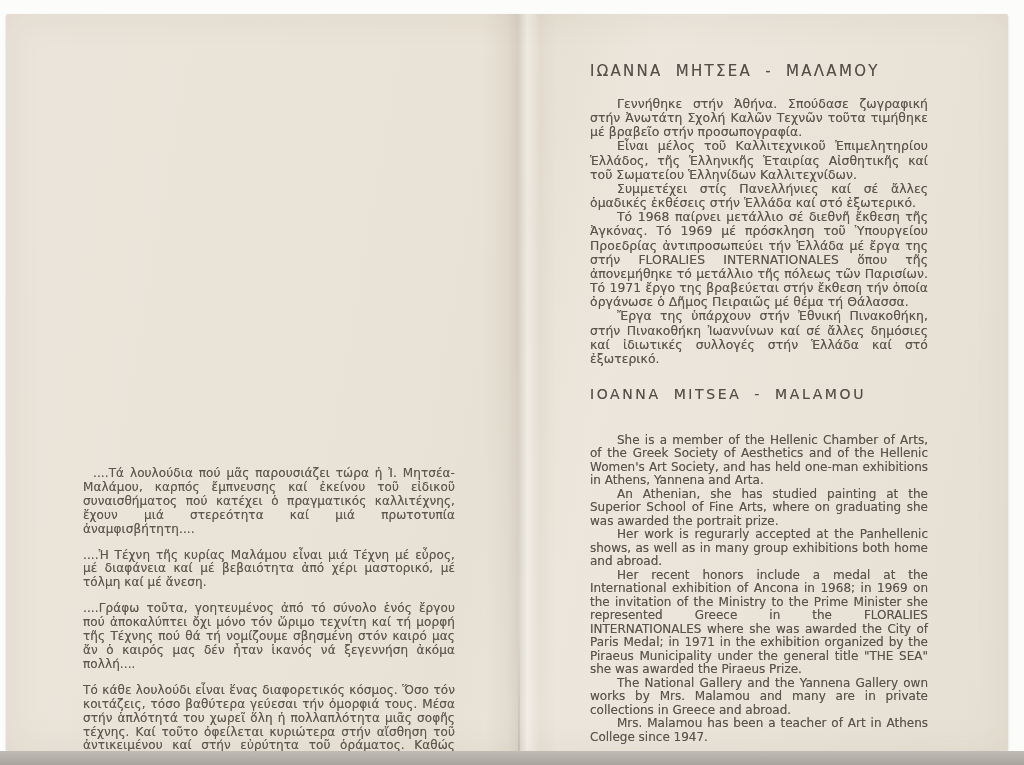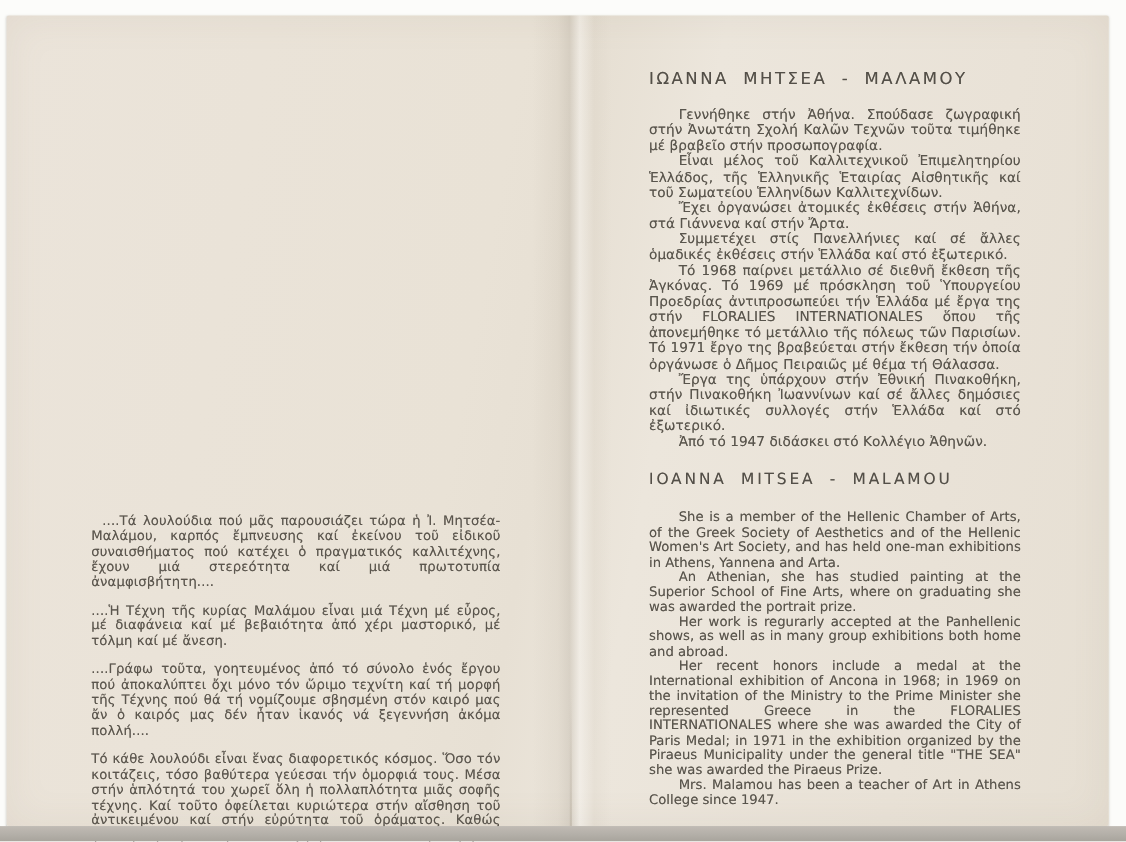--- a/index.html
+++ b/index.html
@@ -83,21 +83,21 @@
     font-size: 15px;
     letter-spacing: 2.3px;
     word-spacing: 6px;
     margin-bottom: 17px;
   }
   .title-english {
     font-size: 14px;
     letter-spacing: 2.6px;
     word-spacing: 6px;
     margin-top: 20px;
-    margin-bottom: 20px;
+    margin-bottom: 32px;
   }
   .bio-gk p {
     margin: 0;
     font-size: 12.4px;
     line-height: 14.15px;
     letter-spacing: 0.05px;
     text-align: justify;
     text-indent: 27px;
   }
   .bio-en p {
@@ -124,31 +124,30 @@
       <p>....Γράφω τοῦτα, γοητευμένος ἀπό τό σύνολο ἑνός ἔργου πού ἀποκαλύπτει ὄχι μόνο τόν ὥριμο τεχνίτη καί τή μορφή τῆς Τέχνης πού θά τή νομίζουμε σβησμένη στόν καιρό μας ἄν ὁ καιρός μας δέν ἦταν ἱκανός νά ξεγεννήση ἀκόμα πολλή....</p>
       <p class="last">Τό κάθε λουλούδι εἶναι ἕνας διαφορετικός κόσμος. Ὅσο τόν κοιτάζεις, τόσο βαθύτερα γεύεσαι τήν ὀμορφιά τους. Μέσα στήν ἁπλότητά του χωρεῖ ὅλη ἡ πολλαπλότητα μιᾶς σοφῆς τέχνης. Καί τοῦτο ὀφείλεται κυριώτερα στήν αἴσθηση τοῦ ἀντικειμένου καί στήν εὐρύτητα τοῦ ὁράματος. Καθώς φυλλομετροῦμε τά φύλλα ἑνός βιβλίου πού δέν ἔγινε βιβλίο ἀκόμη, ἀλλά θά γίνη σέ λίγο, εἶχα τήν ἐντύπωση πώς περπατῶ σ' ἕνα ἰδανικό περιβόλι, ὅπου βῆμα τό βῆμα ἀνέβαιναν στό φῶς, στήν ἐπιφάνεια χρώματα καί σχήματα καί σάν ἦταν καί σάν δέν ἦταν «ἐκ τοῦ κόσμου τούτου» ἀλλά ἑνός ἄλλου πού μέ μαγικό χέρι μᾶς παρουσιάζει σιγά σιγά ἡ ζωγράφος....</p>
 
     </div>
 
     <div class="page-right">
       <h1 class="title title-greek">ΙΩΑΝΝΑ ΜΗΤΣΕΑ - ΜΑΛΑΜΟΥ</h1>
       <div class="bio-gk">
         <p>Γεννήθηκε στήν Ἀθήνα. Σπούδασε ζωγραφική στήν Ἀνωτάτη Σχολή Καλῶν Τεχνῶν τοῦτα τιμήθηκε μέ βραβεῖο στήν προσωπογραφία.</p>
         <p>Εἶναι μέλος τοῦ Καλλιτεχνικοῦ Ἐπιμελητηρίου Ἑλλάδος, τῆς Ἑλληνικῆς Ἑταιρίας Αἰσθητικῆς καί τοῦ Σωματείου Ἑλληνίδων Καλλιτεχνίδων.</p>
-        <p>Ἔχει ὀργανώσει ἀτομικές ἐκθέσεις στήν Ἀθήνα, στά Γιάννενα καί στήν Ἄρτα.</p>
         <p>Συμμετέχει στίς Πανελλήνιες καί σέ ἄλλες ὁμαδικές ἐκθέσεις στήν Ἑλλάδα καί στό ἐξωτερικό.</p>
         <p>Τό 1968 παίρνει μετάλλιο σέ διεθνῆ ἔκθεση τῆς Ἀγκόνας. Τό 1969 μέ πρόσκληση τοῦ Ὑπουργείου Προεδρίας ἀντιπροσωπεύει τήν Ἑλλάδα μέ ἔργα της στήν FLORALIES INTERNATIONALES ὅπου τῆς ἀπονεμήθηκε τό μετάλλιο τῆς πόλεως τῶν Παρισίων. Τό 1971 ἔργο της βραβεύεται στήν ἔκθεση τήν ὁποία ὀργάνωσε ὁ Δῆμος Πειραιῶς μέ θέμα τή Θάλασσα.</p>
         <p>Ἔργα της ὑπάρχουν στήν Ἐθνική Πινακοθήκη, στήν Πινακοθήκη Ἰωαννίνων καί σέ ἄλλες δημόσιες καί ἰδιωτικές συλλογές στήν Ἑλλάδα καί στό ἐξωτερικό.</p>
-        <p>Ἀπό τό 1947 διδάσκει στό Κολλέγιο Ἀθηνῶν.</p>
       </div>
       <h2 class="title title-english">IOANNA MITSEA - MALAMOU</h2>
       <div class="bio-en">
         <p>She is a member of the Hellenic Chamber of Arts, of the Greek Society of Aesthetics and of the Hellenic Women's Art Society, and has held one-man exhibitions in Athens, Yannena and Arta.</p>
         <p>An Athenian, she has studied painting at the Superior School of Fine Arts, where on graduating she was awarded the portrait prize.</p>
         <p>Her work is regurarly accepted at the Panhellenic shows, as well as in many group exhibitions both home and abroad.</p>
         <p>Her recent honors include a medal at the International exhibition of Ancona in 1968; in 1969 on the invitation of the Ministry to the Prime Minister she represented Greece in the FLORALIES INTERNATIONALES where she was awarded the City of Paris Medal; in 1971 in the exhibition organized by the Piraeus Municipality under the general title "THE SEA" she was awarded the Piraeus Prize.</p>
+        <p>The National Gallery and the Yannena Gallery own works by Mrs. Malamou and many are in private collections in Greece and abroad.</p>
         <p>Mrs. Malamou has been a teacher of Art in Athens College since 1947.</p>
       </div>
     </div>
   </div>
 
   <div class="bed-bottom"></div>
 </div>
 
 </body></html>

